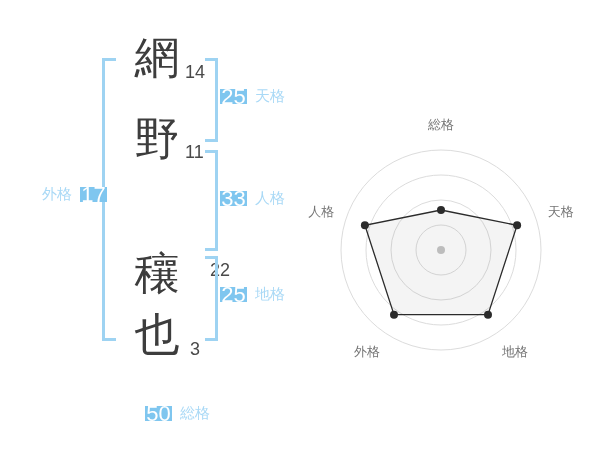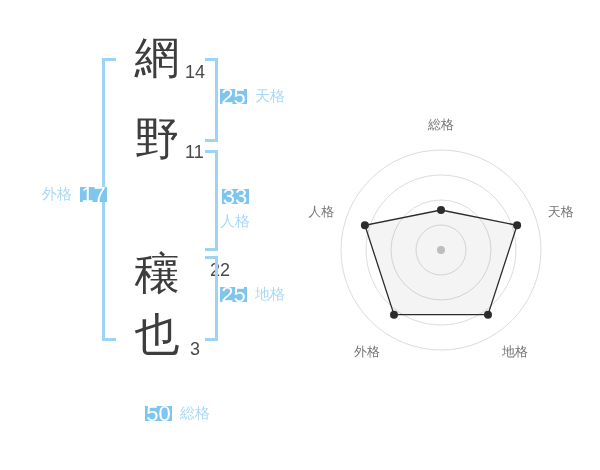--- a/index.html
+++ b/index.html
@@ -57,21 +57,21 @@
 
   
   .kaku-row{position:absolute;display:flex;align-items:center;gap:8px;}
   .badge{
     display:flex;align-items:center;justify-content:center;
     width:27px;height:15px;background:var(--badge-bg);color:var(--badge-text);
     font-size:22px;line-height:27px;
   }
   .kaku-label{font-size:15px;color:var(--kaku-label);white-space:nowrap;}
   .row-ten{left:220px;top:87px;}
-  .row-jin{left:220px;top:189px;flex-direction:column;}
+  .row-jin{left:220px;top:189px;}
   .row-chi{left:220px;top:285px;}
   .row-gai{left:42px;top:185px;}
   .row-sou{left:145px;top:404px;text-align:right;}
 
   
   .radar{position:absolute;left:291px;top:100px;}
 </style>
 </head>
 <body>
 

